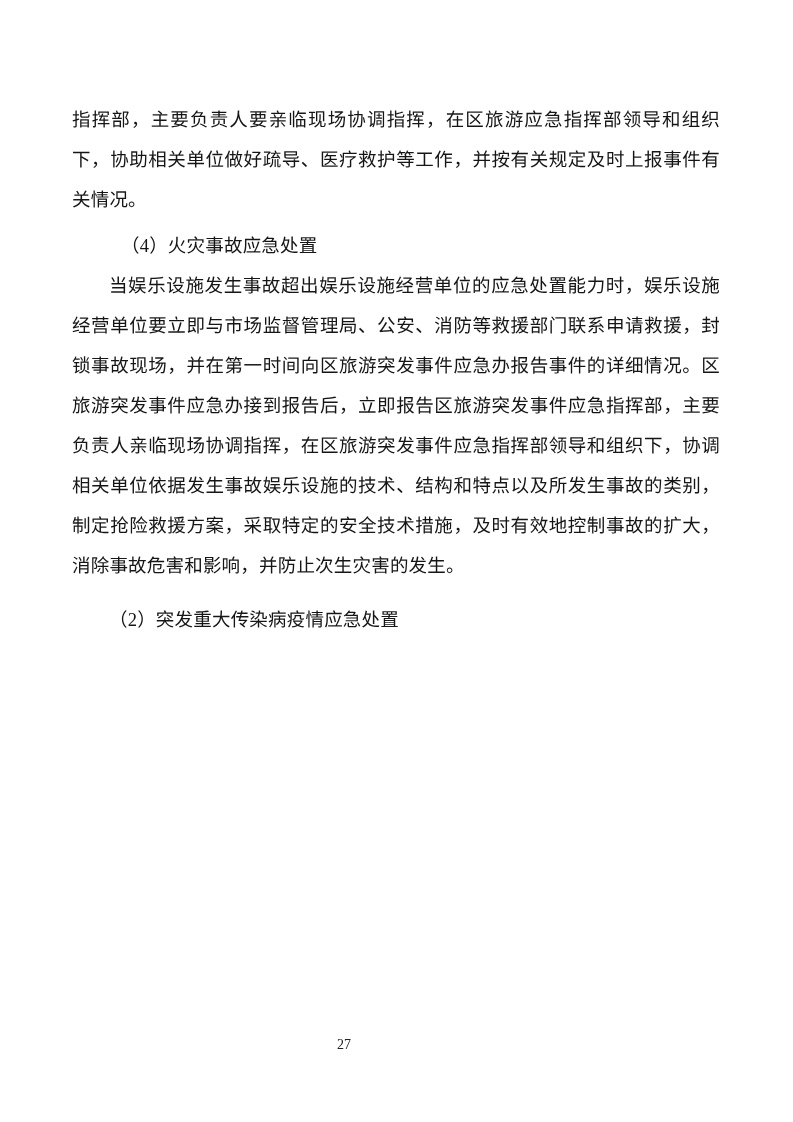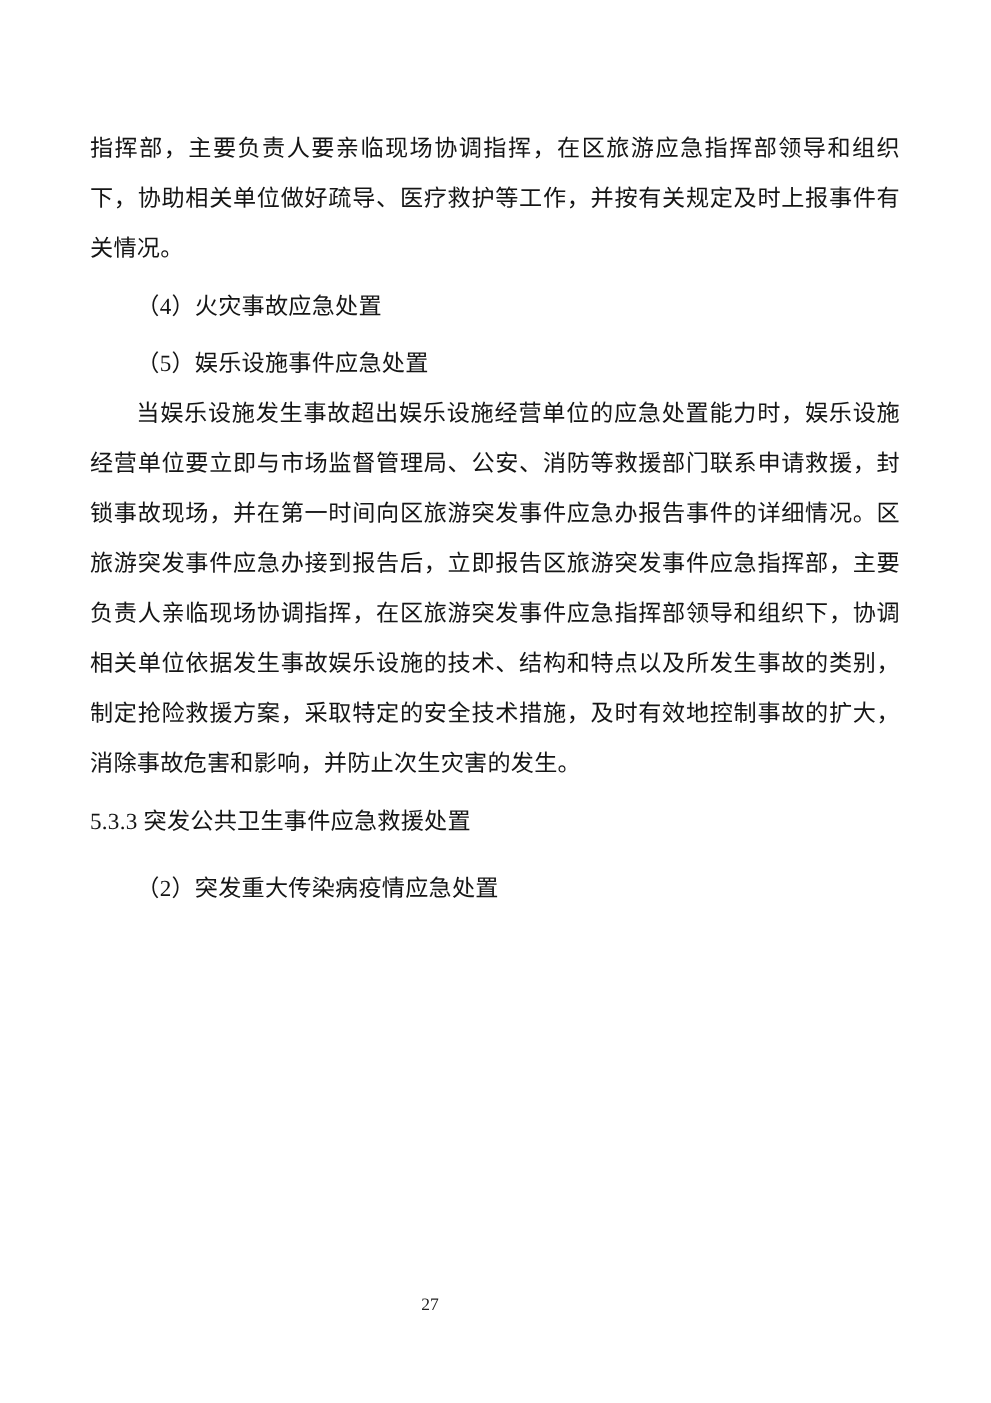--- a/index.html
+++ b/index.html
@@ -34,20 +34,21 @@
   }
   .para {
     margin: 0;
     padding: 0;
   }
   .indent {
     text-indent: 2em;
   }
   .mt-sub {
     margin-top: 6px;
+    margin-left: 12px;
   }
   .mt-item {
     margin-top: 14px;
   }
   .footer {
     position: absolute;
     top: 1036px;
     left: 0;
     width: 688px;
     text-align: center;
@@ -61,25 +62,23 @@
 
 <div class="page">
 
   <div class="content">
 
     <p class="para">指挥部，主要负责人要亲临现场协调指挥，在区旅游应急指挥部领导和组织下，协助相关单位做好疏导、医疗救护等工作，并按有关规定及时上报事件有关情况。</p>
 
     <p class="para indent mt-sub">（4）火灾事故应急处置</p>
 
 
-    <p class="para indent mt-sub">（5）娱乐设施事件应急处置</p>
 
     <p class="para indent">当娱乐设施发生事故超出娱乐设施经营单位的应急处置能力时，娱乐设施经营单位要立即与市场监督管理局、公安、消防等救援部门联系申请救援，封锁事故现场，并在第一时间向区旅游突发事件应急办报告事件的详细情况。区旅游突发事件应急办接到报告后，立即报告区旅游突发事件应急指挥部，主要负责人亲临现场协调指挥，在区旅游突发事件应急指挥部领导和组织下，协调相关单位依据发生事故娱乐设施的技术、结构和特点以及所发生事故的类别，制定抢险救援方案，采取特定的安全技术措施，及时有效地控制事故的扩大，消除事故危害和影响，并防止次生灾害的发生。</p>
 
-    <p class="para mt-sub">5.3.3 突发公共卫生事件应急救援处置</p>
 
     <p class="para indent mt-item">（2）突发重大传染病疫情应急处置</p>
 
 
   </div>
 
   <div class="footer">
     <span>27</span>
   </div>
 

